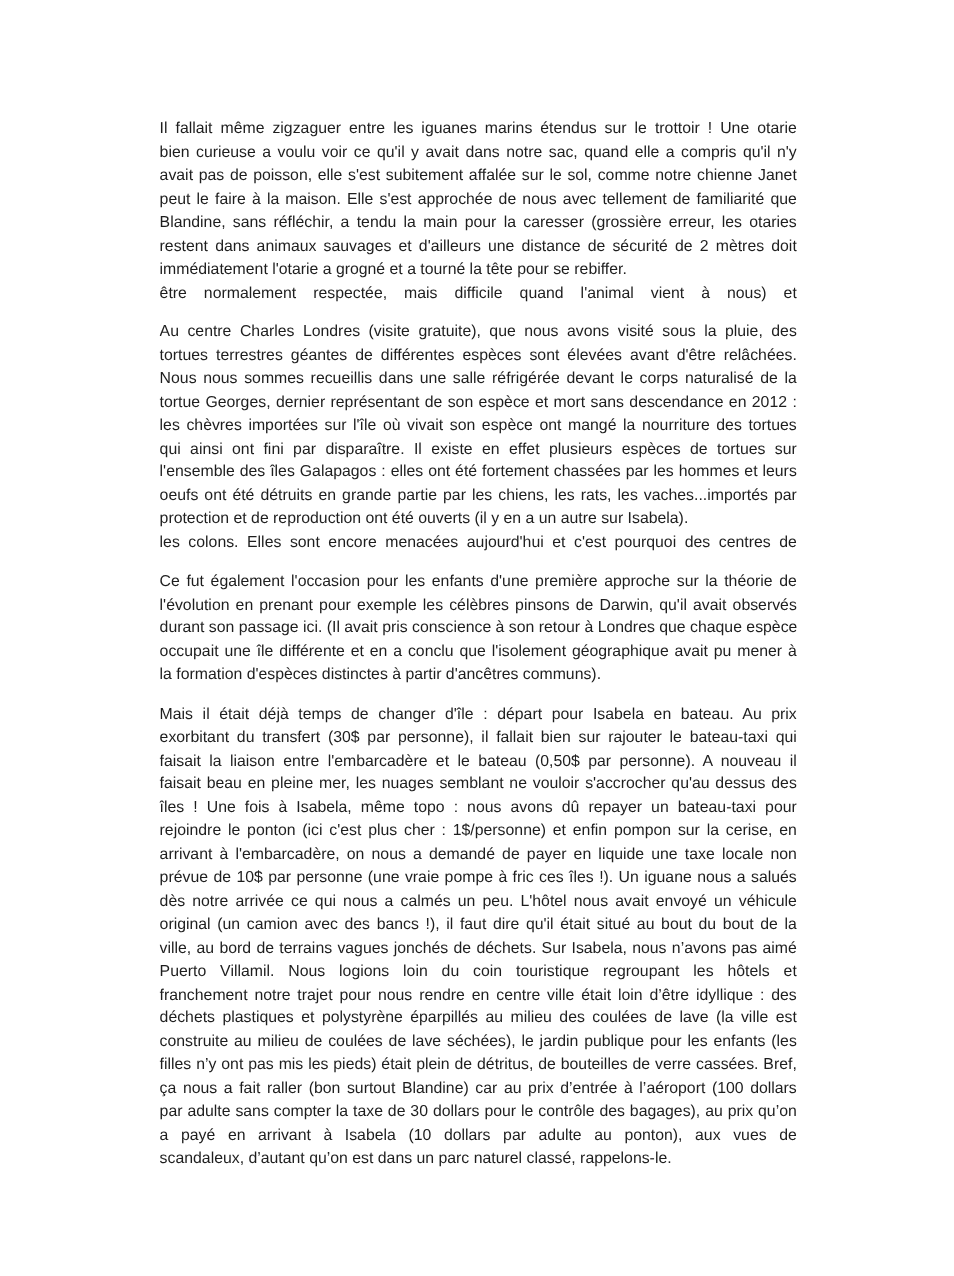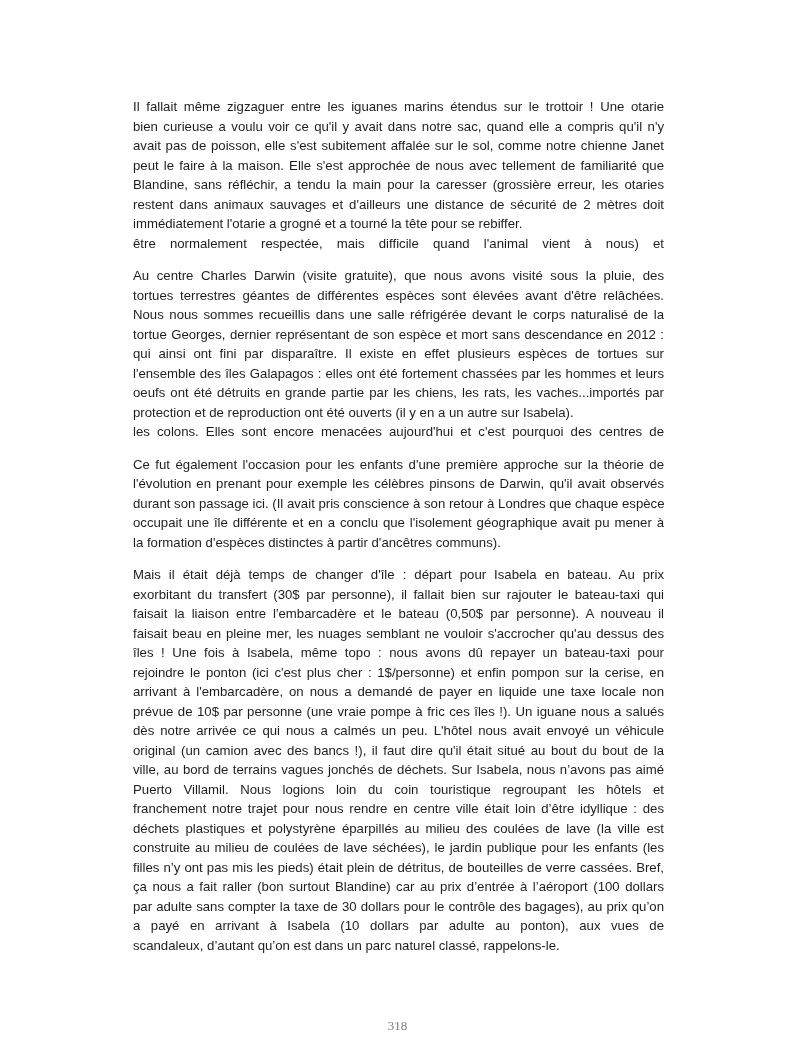--- a/index.html
+++ b/index.html
@@ -25,24 +25,25 @@
       <span class="line">bien curieuse a voulu voir ce qu'il y avait dans notre sac, quand elle a compris qu'il n'y</span>
       <span class="line">avait pas de poisson, elle s'est subitement affalée sur le sol, comme notre chienne Janet</span>
       <span class="line">peut le faire à la maison. Elle s'est approchée de nous avec tellement de familiarité que</span>
       <span class="line">Blandine, sans réfléchir, a tendu la main pour la caresser (grossière erreur, les otaries</span>
       <span class="line">restent dans animaux sauvages et d'ailleurs une distance de sécurité de 2 mètres doit</span>
       <span class="line last">immédiatement l'otarie a grogné et a tourné la tête pour se rebiffer.</span>
       <span class="line">être normalement respectée, mais difficile quand l'animal vient à nous) et</span>
     </div>
 
     <div class="para">
-      <span class="line">Au centre Charles Darwin (visite gratuite), que nous avons visité sous la pluie, des</span>
+      <span class="line">Au centre Charles Londres (visite gratuite), que nous avons visité sous la pluie, des</span>
       <span class="line">tortues terrestres géantes de différentes espèces sont élevées avant d'être relâchées.</span>
       <span class="line">Nous nous sommes recueillis dans une salle réfrigérée devant le corps naturalisé de la</span>
       <span class="line">tortue Georges, dernier représentant de son espèce et mort sans descendance en 2012 :</span>
+      <span class="line">les chèvres importées sur l'île où vivait son espèce ont mangé la nourriture des tortues</span>
       <span class="line">qui ainsi ont fini par disparaître. Il existe en effet plusieurs espèces de tortues sur</span>
       <span class="line">l'ensemble des îles Galapagos : elles ont été fortement chassées par les hommes et leurs</span>
       <span class="line">oeufs ont été détruits en grande partie par les chiens, les rats, les vaches...importés par</span>
       <span class="line last">protection et de reproduction ont été ouverts (il y en a un autre sur Isabela).</span>
       <span class="line">les colons. Elles sont encore menacées aujourd'hui et c'est pourquoi des centres de</span>
     </div>
 
     <div class="para">
       <span class="line">Ce fut également l'occasion pour les enfants d'une première approche sur la théorie de</span>
       <span class="line">l'évolution en prenant pour exemple les célèbres pinsons de Darwin, qu'il avait observés</span>
@@ -68,14 +69,13 @@
       <span class="line">déchets plastiques et polystyrène éparpillés au milieu des coulées de lave (la ville est</span>
       <span class="line">construite au milieu de coulées de lave séchées), le jardin publique pour les enfants (les</span>
       <span class="line">filles n’y ont pas mis les pieds) était plein de détritus, de bouteilles de verre cassées. Bref,</span>
       <span class="line">ça nous a fait raller (bon surtout Blandine) car au prix d’entrée à l’aéroport (100 dollars</span>
       <span class="line">par adulte sans compter la taxe de 30 dollars pour le contrôle des bagages), au prix qu’on</span>
       <span class="line">a payé en arrivant à Isabela (10 dollars par adulte au ponton), aux vues de</span>
       <span class="line last">scandaleux, d’autant qu’on est dans un parc naturel classé, rappelons-le.</span>
     </div>
 
   </div>
-  <div class="pagenum">318</div>
 </div>
 
 </body></html>

